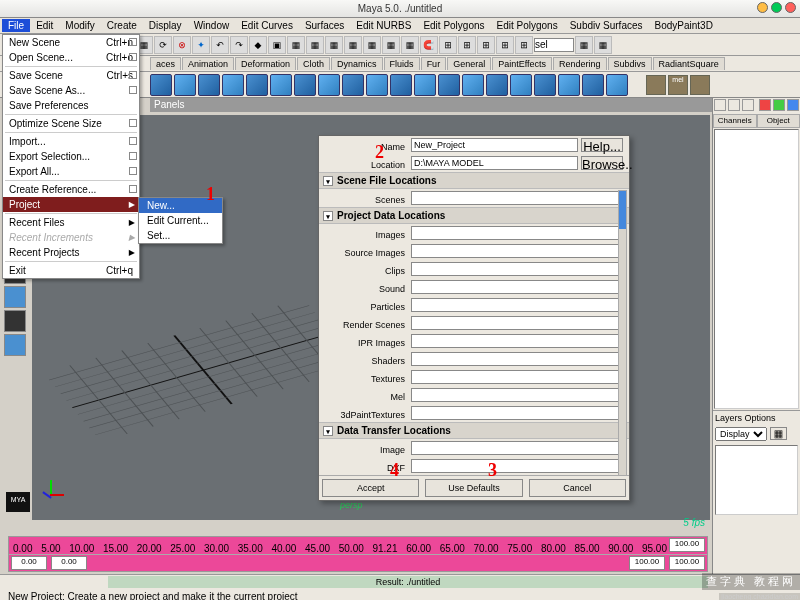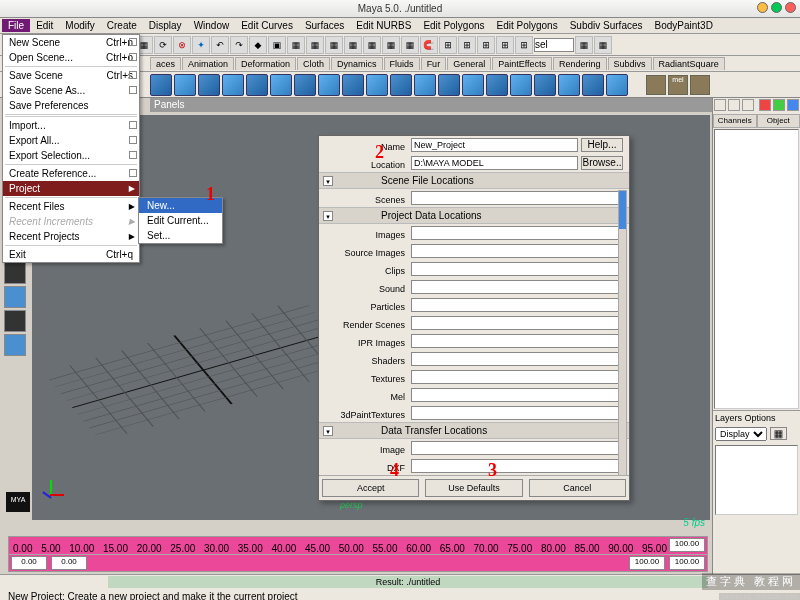--- a/index.html
+++ b/index.html
@@ -4,21 +4,21 @@
 <style>
 * { box-sizing: border-box; margin: 0; padding: 0; font-family: Arial, sans-serif; font-size: 10px; }
 body { background: #d4d0c8; width: 800px; height: 600px; position: relative; overflow: hidden; }
 .titlebar { background: linear-gradient(#f8f8f6,#e4e4e2); height: 18px; border-bottom: 1px solid #888; display: flex; align-items: center; justify-content: center; position: relative; }
 .titlebar .title { font-size: 10px; color: #333; }
 .win-ctrls { position: absolute; right: 4px; top: 2px; display: flex; gap: 3px; }
 .win-ctrls span { width: 11px; height: 11px; border-radius: 50%; border: 1px solid #666; display: inline-block; }
 .win-ctrls .min { background: #ffbd44; } .win-ctrls .max { background: #00ca56; } .win-ctrls .cls { background: #ff605c; }
 .menubar { background: #e8e4dc; height: 16px; display: flex; align-items: center; padding: 0 2px; border-bottom: 1px solid #999; }
 .menubar span { padding: 1px 6px; cursor: default; }
-.menubar span.active { background: #701a75; color: #fff; }
+.menubar span.active { background: #1d4ed8; color: #fff; }
 .toolbar { background: #ece8e0; height: 22px; border-bottom: 1px solid #999; display: flex; align-items: center; padding: 0 2px; gap: 1px; overflow: hidden; }
 .toolbar .ic { width: 18px; height: 18px; border: 1px solid #bbb; background: #ddd; font-size: 9px; display: flex; align-items: center; justify-content: center; }
 .shelf-tabs { background: #ece8e0; height: 16px; display: flex; align-items: center; border-bottom: 1px solid #999; padding-left: 150px; overflow: hidden; }
 .shelf-tabs span { padding: 1px 5px; border: 1px solid #aaa; border-bottom: none; margin-right: 1px; background: #e0dcd4; font-size: 9px; }
 .shelf { background: #ece8e0; height: 26px; border-bottom: 1px solid #888; display: flex; align-items: center; padding-left: 150px; gap: 2px; overflow: hidden; }
 .shelf .cube { width: 22px; height: 22px; background: linear-gradient(135deg,#4a90d0,#2060a0); border: 1px solid #336; border-radius: 2px; }
 .shelf .cube.alt { background: linear-gradient(135deg,#60b0f0,#3080c0); }
 .shelf .end { width: 20px; height: 20px; background: #8a7a5a; border: 1px solid #665; }
 .panels-hdr { background: #999; color: #fff; height: 14px; padding: 1px 4px; font-size: 10px; margin-left: 150px; }
 .viewport { position: absolute; left: 32px; top: 115px; right: 90px; bottom: 80px; background: #6a6f73; }
@@ -46,22 +46,22 @@
 .submenu { position: absolute; left: 138px; top: 197px; width: 85px; background: #fff; border: 1px solid #888; box-shadow: 2px 2px 3px rgba(0,0,0,.3); z-index: 11; }
 .submenu .item { padding: 2px 8px; }
 .submenu .item.hl { background: #316ac5; color: #fff; }
 .dialog { position: absolute; left: 318px; top: 135px; width: 312px; background: #ece8e0; border: 1px solid #666; box-shadow: 3px 3px 5px rgba(0,0,0,.3); z-index: 5; }
 .dialog .dtitle { background: linear-gradient(#f0f0ee,#d8d8d4); height: 16px; display: flex; align-items: center; justify-content: center; position: relative; border-bottom: 1px solid #aaa; }
 .dialog .dtitle .ctrls { position: absolute; right: 3px; top: 2px; display: flex; gap: 2px; }
 .dialog .dtitle .ctrls span { width: 10px; height: 10px; border-radius: 50%; border: 1px solid #999; }
 .dialog .row { display: flex; align-items: flex-end; padding: 2px 6px; }
 .dialog .lbl { width: 86px; text-align: right; padding-right: 6px; font-size: 9px; }
 .dialog input { flex: 1; border: 1px solid #888; height: 14px; background: #fff; font-size: 9px; padding: 0 2px; }
-.dialog .btn-sm { width: 42px; height: 14px; border: 1px solid #888; background: #e8e4dc; font-size: 10px; margin-left: 3px; text-align: center; }
-.dialog .sect { background: #d8d4cc; padding: 2px 4px; font-size: 9px; font-weight: normal; display: flex; align-items: center; border-top: 1px solid #bbb; border-bottom: 1px solid #bbb; gap: 44px; }
+.dialog .btn-sm { width: 42px; height: 14px; border: 1px solid #888; background: #e8e4dc; font-size: 13px; margin-left: 3px; text-align: center; }
+.dialog .sect { background: #d8d4cc; padding: 2px 4px; font-size: 9px; font-weight: bold; display: flex; align-items: center; border-top: 1px solid #bbb; border-bottom: 1px solid #bbb; }
 .dialog .sect .tri { width: 10px; height: 10px; border: 1px solid #888; background: #fff; margin-right: 4px; font-size: 7px; text-align: center; line-height: 9px; }
 .dialog .btns { display: flex; border-top: 1px solid #aaa; }
 .dialog .btns div { flex: 1; text-align: center; padding: 3px; border: 1px solid #888; margin: 3px; background: #e8e4dc; font-size: 9px; }
 .dialog .scroll-tr { position: absolute; right: 2px; top: 54px; width: 9px; bottom: 24px; background: #d8d4cc; border: 1px solid #aaa; }
 .dialog .scroll-tr .thumb { position: absolute; top: 0; width: 100%; height: 38px; background: #4488dd; }
 .anno { position: absolute; font-family: "Comic Sans MS", cursive; font-size: 18px; font-weight: bold; color: #e00; z-index: 20; }
 .timeline { position: absolute; bottom: 28px; left: 8px; right: 92px; height: 36px; background: #ec4899; border: 1px solid #999; font-size: 8px; }
 .timeline .ticks { height: 18px; display: flex; justify-content: space-between; padding: 0 40px 0 4px; border-bottom: 1px solid #aaa; align-items: flex-end; }
 .timeline .nbox { position: absolute; width: 36px; height: 14px; border: 1px solid #888; background: #fff; font-size: 8px; text-align: center; }
 .status { position: absolute; bottom: 0; left: 0; right: 0; height: 26px; background: #ece8e0; border-top: 1px solid #999; font-size: 9px; }
@@ -256,31 +256,35 @@
       <span class="sq"></span>
     </div>
   <div class="item">
       <span>Save Scene As...</span>
       <span class="sq"></span>
     </div>
   <div class="item">
       <span>Save Preferences</span>
     </div>
   <hr>
+  <div class="item">
+      <span>Optimize Scene Size</span>
+      <span class="sq"></span>
+    </div>
   <hr>
   <div class="item">
       <span>Import...</span>
       <span class="sq"></span>
     </div>
   <div class="item">
+      <span>Export Selection...</span>
+      <span class="sq"></span>
+    </div>
+  <div class="item">
       <span>Export All...</span>
-      <span class="sq"></span>
-    </div>
-  <div class="item">
-      <span>Export Selection...</span>
       <span class="sq"></span>
     </div>
   <hr>
   <div class="item">
       <span>Create Reference...</span>
       <span class="sq"></span>
     </div>
   <div class="item hl">
       <span>Project</span>
       <span class="arr">▶</span>
@@ -420,21 +424,21 @@
       <span>5.00</span>
       <span>10.00</span>
       <span>15.00</span>
       <span>20.00</span>
       <span>25.00</span>
       <span>30.00</span>
       <span>35.00</span>
       <span>40.00</span>
       <span>45.00</span>
       <span>50.00</span>
-      <span>55.00</span>
+      <span>91.21</span>
       <span>60.00</span>
       <span>65.00</span>
       <span>70.00</span>
       <span>75.00</span>
       <span>80.00</span>
       <span>85.00</span>
       <span>90.00</span>
       <span>95.00</span>
   </div>
   <div class="nbox" style="right:2px;top:1px">100.00</div>

